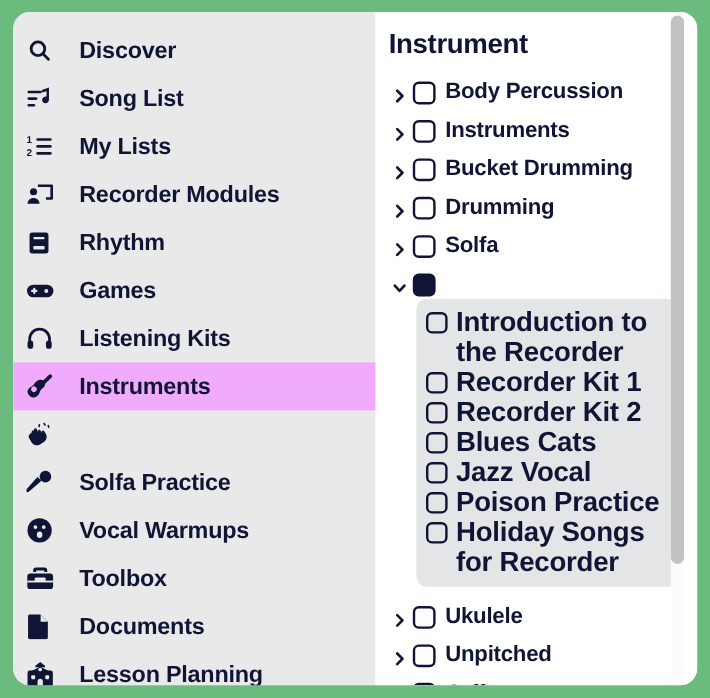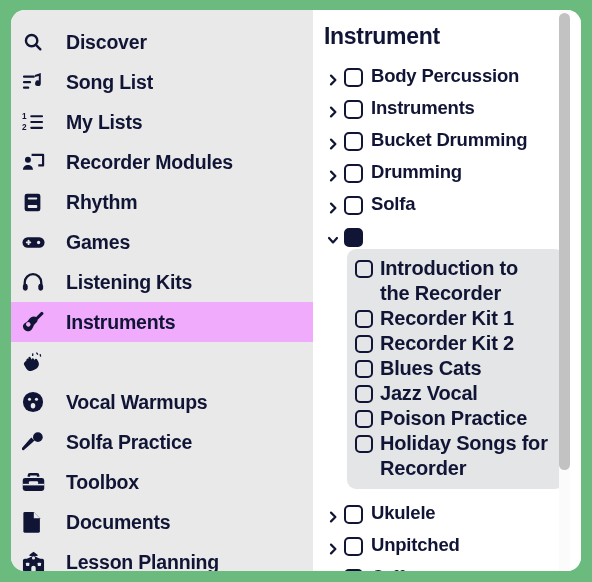--- a/index.html
+++ b/index.html
@@ -137,21 +137,21 @@
     padding: 0;
   }
   .sub-cb {
     flex: 0 0 18px;
     width: 18px; height: 18px;
     border: 2.6px solid #111535;
     border-radius: 5px;
     margin-top: 4px;
   }
   .sub-label {
-    font-size: 20px;
+    font-size: 23px;
     font-weight: 700;
     color: #111535;
     letter-spacing: -0.2px;
     margin-left: 7px;
     line-height: 25px;
     max-width: 172px;
   }
 
   
   .scroll-track {
@@ -262,36 +262,36 @@
             <span class="side-icon">
               <svg width="23" height="23" viewBox="0 0 24 24" fill="currentColor">
                 <path d="M15.6 1.2l1.5 2.2-1.1.8-1.5-2.2zM19.6 3.1l.5 2.6-1.3.3-.5-2.6zM12 2.6l-.3 2.7-1.35-.2.3-2.7z"></path>
                 <path d="M3.2 11.1c-1.2.7-1.6 2.3-.9 3.5l2.1 3.6c1.5 2.6 4.8 3.5 7.4 2l3.1-1.8c2.6-1.5 3.5-4.8 2-7.4l-1.3-2.3a1.25 1.25 0 1 0-2.2 1.25l-1-1.7a1.3 1.3 0 1 0-2.25 1.3L9 6.8a1.3 1.3 0 0 0-2.25 1.3l1.15 2-1-1.7a1.3 1.3 0 0 0-2.2 1.3z"></path>
               </svg>
             </span>
           </div>
           <div class="side-item">
             <span class="side-icon">
               <svg width="22" height="22" viewBox="0 0 24 24" fill="currentColor">
+                <circle cx="17.3" cy="6.7" r="5.3"></circle>
+                <path d="M13.6 10.4l-1.9 1.9-9.6 8.3a1.5 1.5 0 0 1-2.1-2.1l8.3-9.6 1.9-1.9z"></path>
+              </svg>
+            </span>
+            <span class="side-label">Solfa Practice</span>
+          </div>
+          <div class="side-item">
+            <span class="side-icon">
+              <svg width="22" height="22" viewBox="0 0 24 24" fill="currentColor">
                 <circle cx="12" cy="12" r="11"></circle>
                 <circle cx="8.2" cy="9" r="1.7" fill="#e9e9ea"></circle>
                 <circle cx="15.8" cy="9" r="1.7" fill="#e9e9ea"></circle>
                 <ellipse cx="12" cy="16" rx="2.5" ry="3" fill="#e9e9ea"></ellipse>
               </svg>
             </span>
             <span class="side-label">Vocal Warmups</span>
-          </div>
-          <div class="side-item">
-            <span class="side-icon">
-              <svg width="22" height="22" viewBox="0 0 24 24" fill="currentColor">
-                <circle cx="17.3" cy="6.7" r="5.3"></circle>
-                <path d="M13.6 10.4l-1.9 1.9-9.6 8.3a1.5 1.5 0 0 1-2.1-2.1l8.3-9.6 1.9-1.9z"></path>
-              </svg>
-            </span>
-            <span class="side-label">Solfa Practice</span>
           </div>
           <div class="side-item">
             <span class="side-icon">
               <svg width="23" height="23" viewBox="0 0 24 24" fill="currentColor">
                 <path d="M8.3 2h7.4a2.4 2.4 0 0 1 2.4 2.4V6h-2.6V4.6H8.5V6H5.9V4.4A2.4 2.4 0 0 1 8.3 2z"></path>
                 <rect x="0.8" y="7.2" width="22.4" height="13.6" rx="2.6"></rect>
                 <rect x="7.2" y="10.6" width="9.6" height="3.4" rx="1.1" fill="#e9e9ea"></rect>
                 <rect x="0.8" y="13.4" width="22.4" height="1.6" fill="#e9e9ea"></rect>
               </svg>
             </span>

